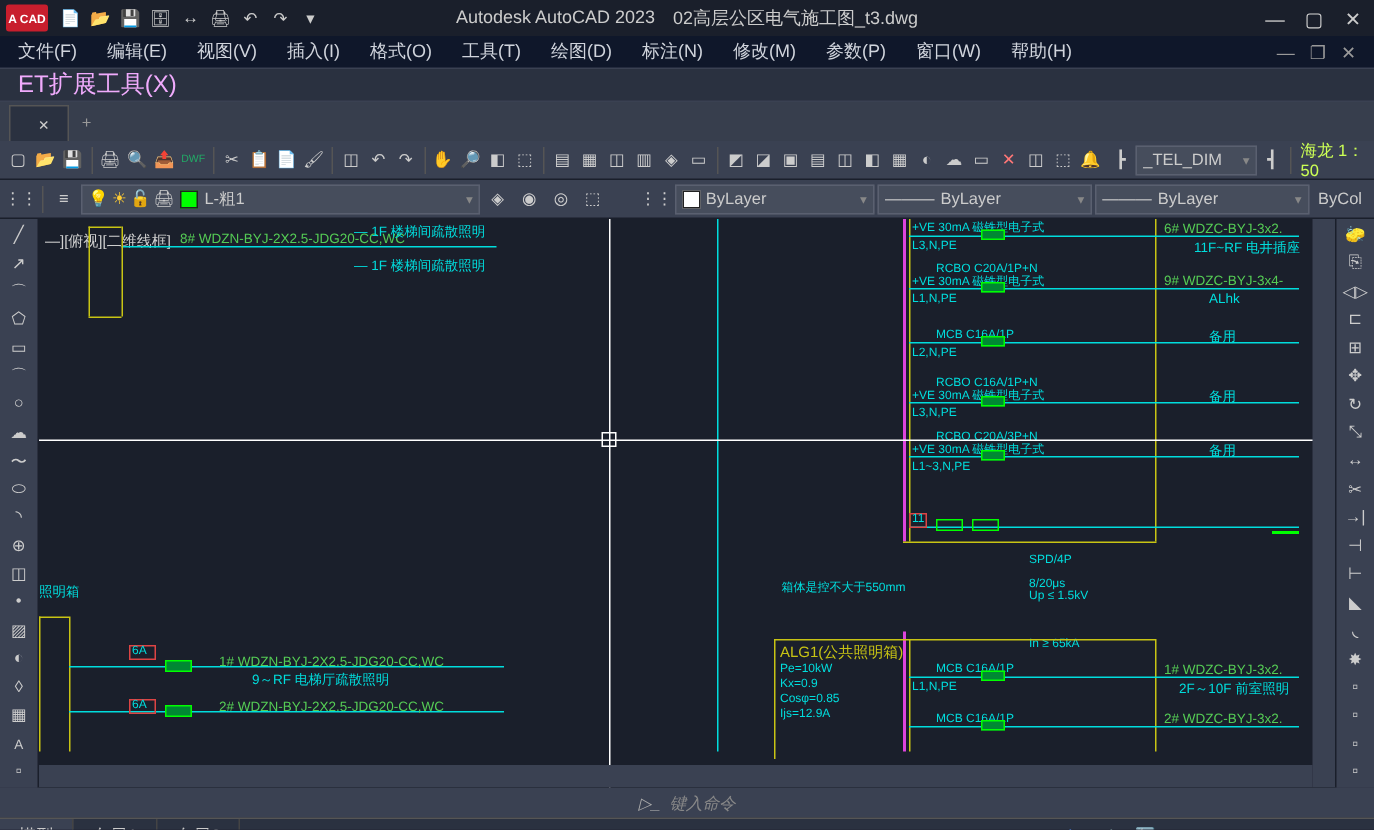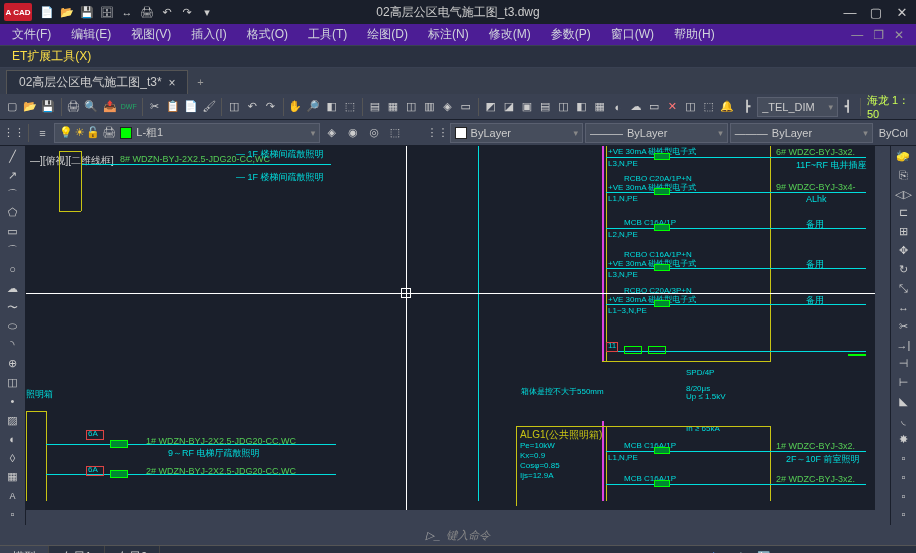--- a/index.html
+++ b/index.html
@@ -4,22 +4,22 @@
 <style>
 * { margin:0; padding:0; box-sizing:border-box; font-family:"Microsoft YaHei",Arial,sans-serif; }
 body { background:#2a3140; color:#ccc; width:916px; height:553px; overflow:hidden; font-size:11px; }
 .titlebar { height:24px; background:#1a1f2b; display:flex; align-items:center; padding:0 4px; position:relative; }
 .logo { width:28px; height:18px; background:#c81e2d; color:#fff; font-size:8px; font-weight:bold; display:flex; align-items:center; justify-content:center; border-radius:2px; margin-right:6px; }
 .qat { display:flex; gap:2px; }
 .qat-btn { width:18px; height:18px; display:flex; align-items:center; justify-content:center; color:#ccc; font-size:11px; }
 .title-txt { position:absolute; left:50%; transform:translateX(-50%); color:#ccc; font-size:12px; display:flex; gap:12px; }
 .win-ctrl { margin-left:auto; display:flex; gap:6px; }
 .win-btn { width:20px; height:18px; display:flex; align-items:center; justify-content:center; color:#ccc; font-size:13px; }
-.menubar { height:22px; background:#4c1d95; display:flex; align-items:center; padding:0 12px; gap:20px; border-bottom:1px solid #3a4152; color:#d0d4dc; font-size:12px; position:relative;}
-.menubar2 { height:22px; background:#2a3140; display:flex; align-items:center; padding:0 12px; color:#fde047; font-size:12px; border-bottom:1px solid #3a4152;}
+.menubar { height:22px; background:#0f172a; display:flex; align-items:center; padding:0 12px; gap:20px; border-bottom:1px solid #3a4152; color:#d0d4dc; font-size:12px; position:relative;}
+.menubar2 { height:22px; background:#2a3140; display:flex; align-items:center; padding:0 12px; color:#f0abfc; font-size:16px; border-bottom:1px solid #3a4152;}
 .menu-item { cursor:pointer; }
 .docwin { margin-left:auto; display:flex; gap:10px; color:#999;}
 .tabstrip { height:26px; background:#373e4d; display:flex; align-items:flex-end; padding:0 6px; }
 .tab { height:24px; background:#2a3140; padding:0 12px; display:flex; align-items:center; font-size:12px; color:#ccc; border-top:1px solid #555; border-left:1px solid #555; border-right:1px solid #555; }
 .tab-add { width:24px; text-align:center; color:#999; height:24px; display:flex; align-items:center; justify-content:center;}
 .toolbar { height:26px; background:#3a4152; display:flex; align-items:center; padding:0 4px; gap:2px; border-bottom:1px solid #1a1f2b; flex-wrap:nowrap; overflow:hidden;}
 .tb-btn { width:20px; height:20px; display:flex; align-items:center; justify-content:center; color:#ccc; font-size:11px; border:1px solid transparent; }
 .tb-sep { width:1px; height:18px; background:#555; margin:0 2px; }
 .combo { height:20px; background:#464d5c; border:1px solid #5a6070; display:flex; align-items:center; padding:0 4px; font-size:11px; color:#ccc; }
 .combo .dd { margin-left:auto; color:#888; font-size:9px; padding-left:4px;}
@@ -64,20 +64,21 @@
     <div class="qat-btn">📂</div>
     <div class="qat-btn">💾</div>
     <div class="qat-btn">🗄</div>
     <div class="qat-btn">↔</div>
     <div class="qat-btn">🖨</div>
     <div class="qat-btn">↶</div>
     <div class="qat-btn">↷</div>
     <div class="qat-btn">▾</div>
   </div>
   <div class="title-txt">
+    <span>Autodesk AutoCAD 2023</span>
       <span>02高层公区电气施工图_t3.dwg</span>
   </div>
   <div class="win-ctrl">
     <div class="win-btn">—</div>
     <div class="win-btn">▢</div>
     <div class="win-btn">✕</div>
   </div>
 </div>
 
 <div class="menubar">
@@ -98,21 +99,21 @@
     <span>❐</span>
     <span>✕</span>
   </div>
 </div>
 <div class="menubar2">
   <span class="menu-item">ET扩展工具(X)</span>
 </div>
 
 <div class="tabstrip">
   <div class="tab">
-    <span>02高层公区电气施工图_t3*</span>&nbsp;&nbsp;<span>×</span>
+    &nbsp;&nbsp;<span>×</span>
   </div>
   <div class="tab-add">+</div>
 </div>
 
 <div class="toolbar">
   <div class="tb-btn">▢</div>
   <div class="tb-btn">📂</div>
   <div class="tb-btn">💾</div>
   <div class="tb-sep"></div>
   <div class="tb-btn">🖨</div>

